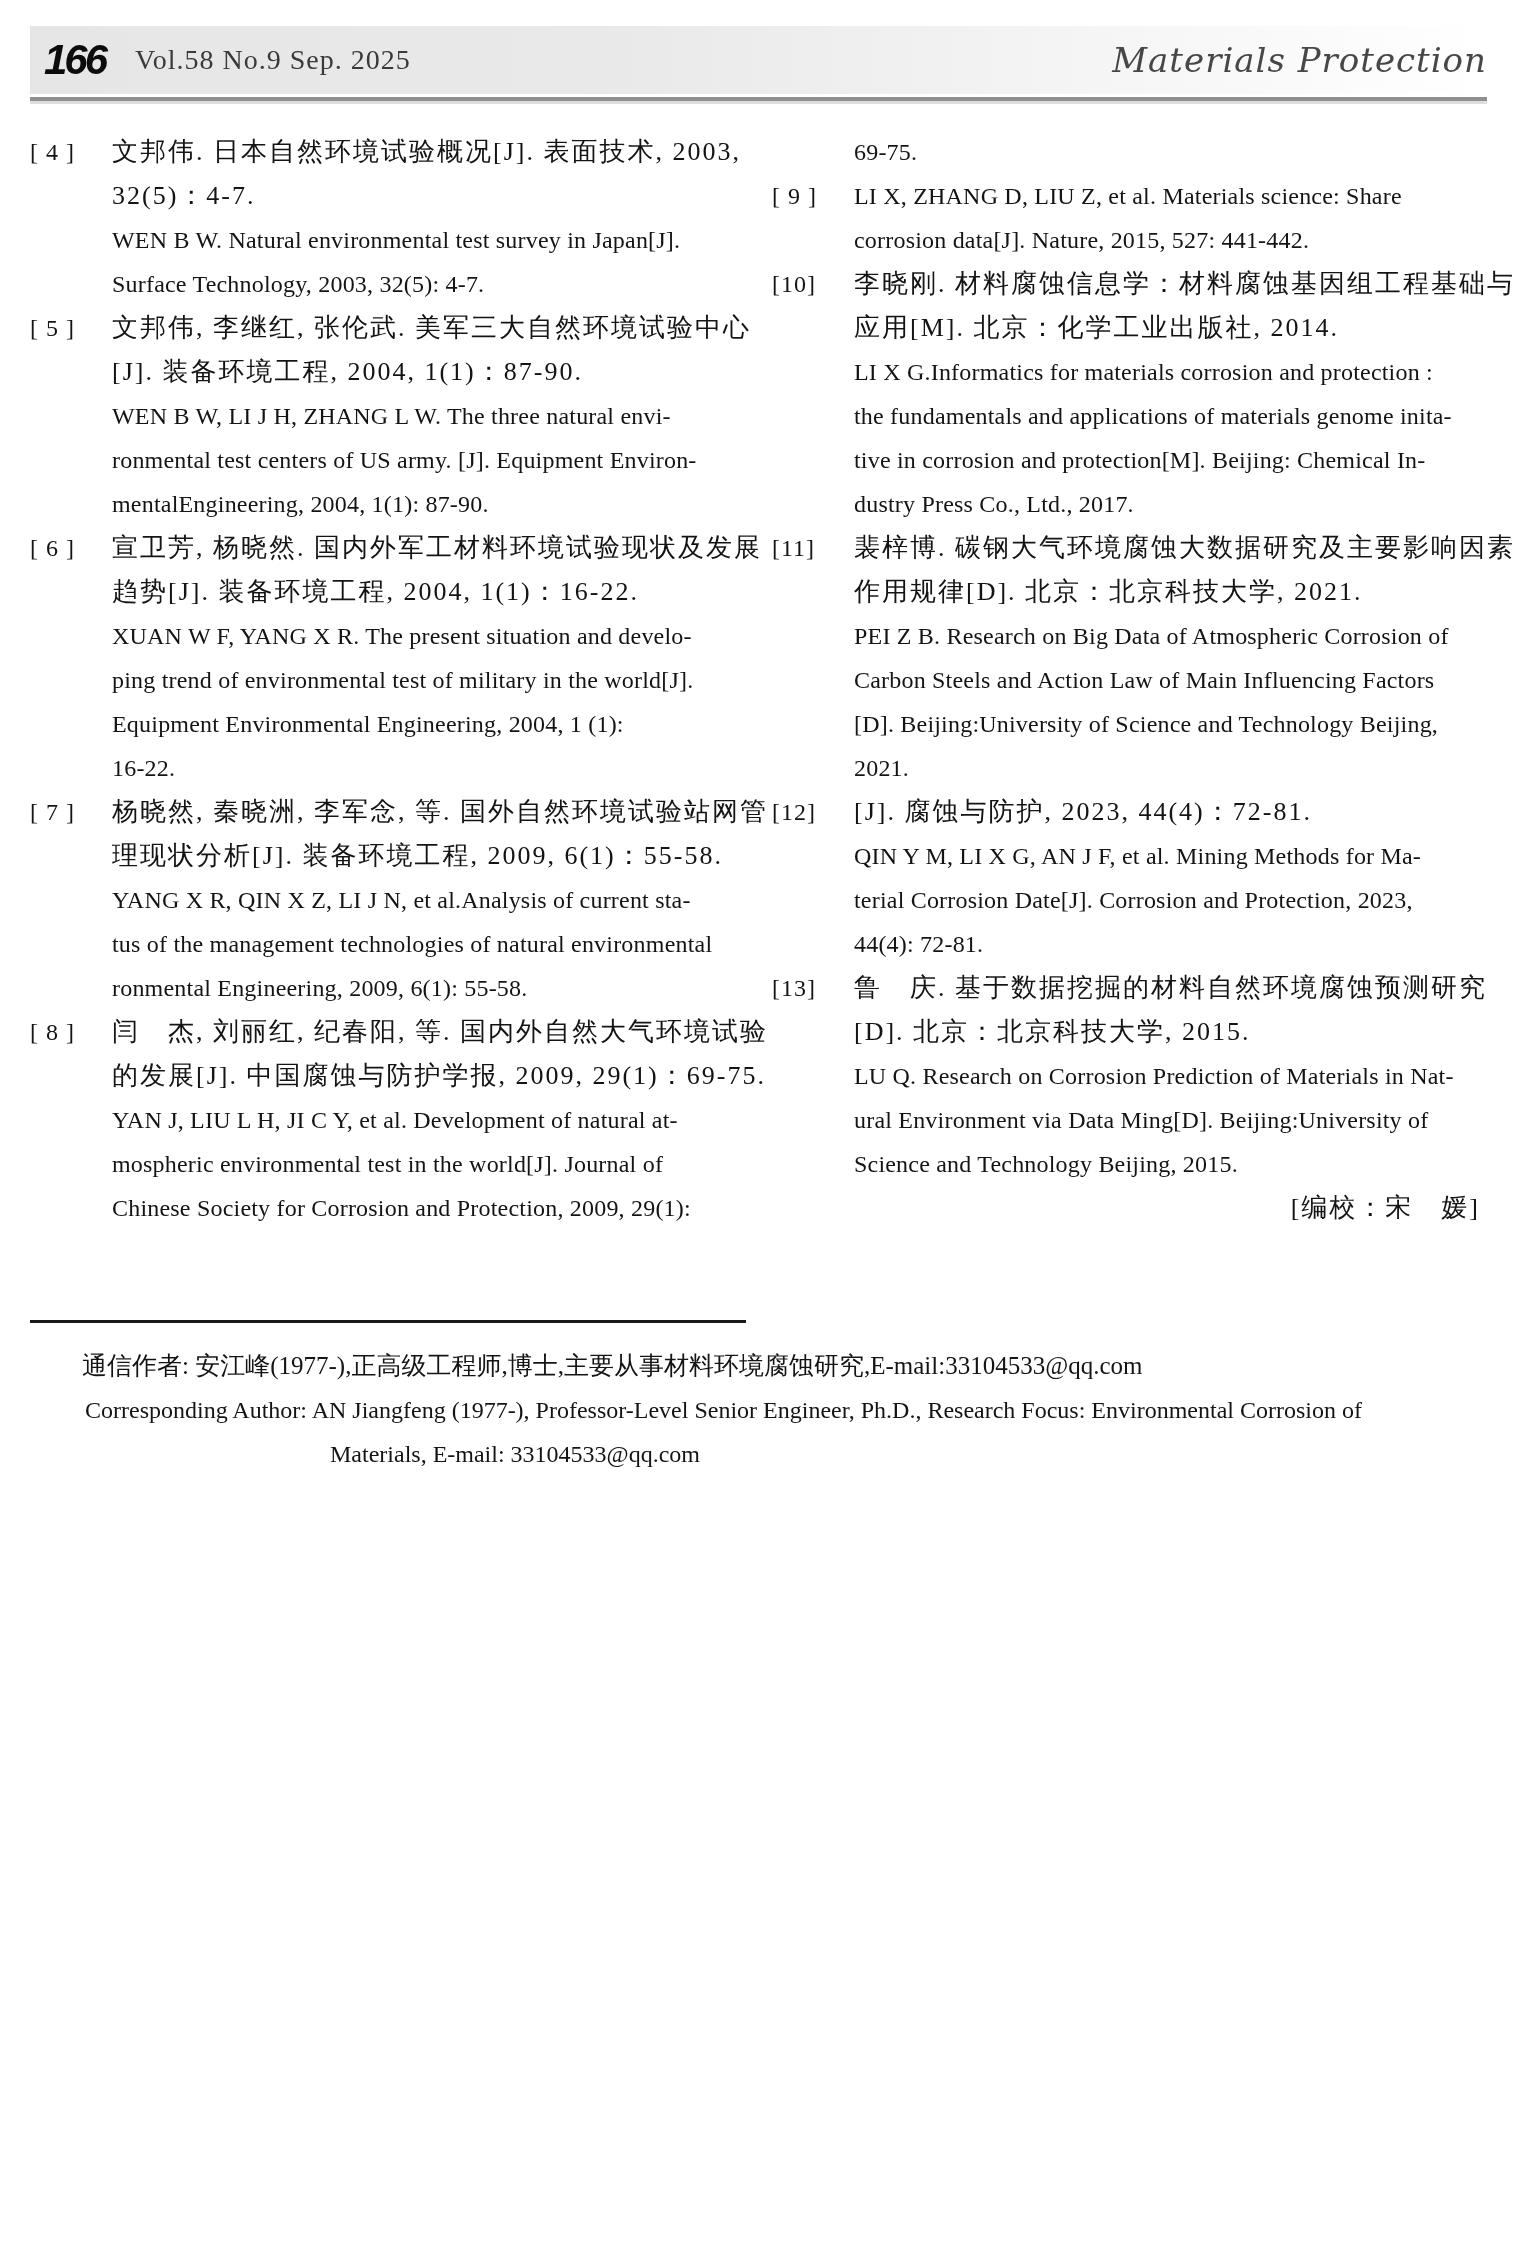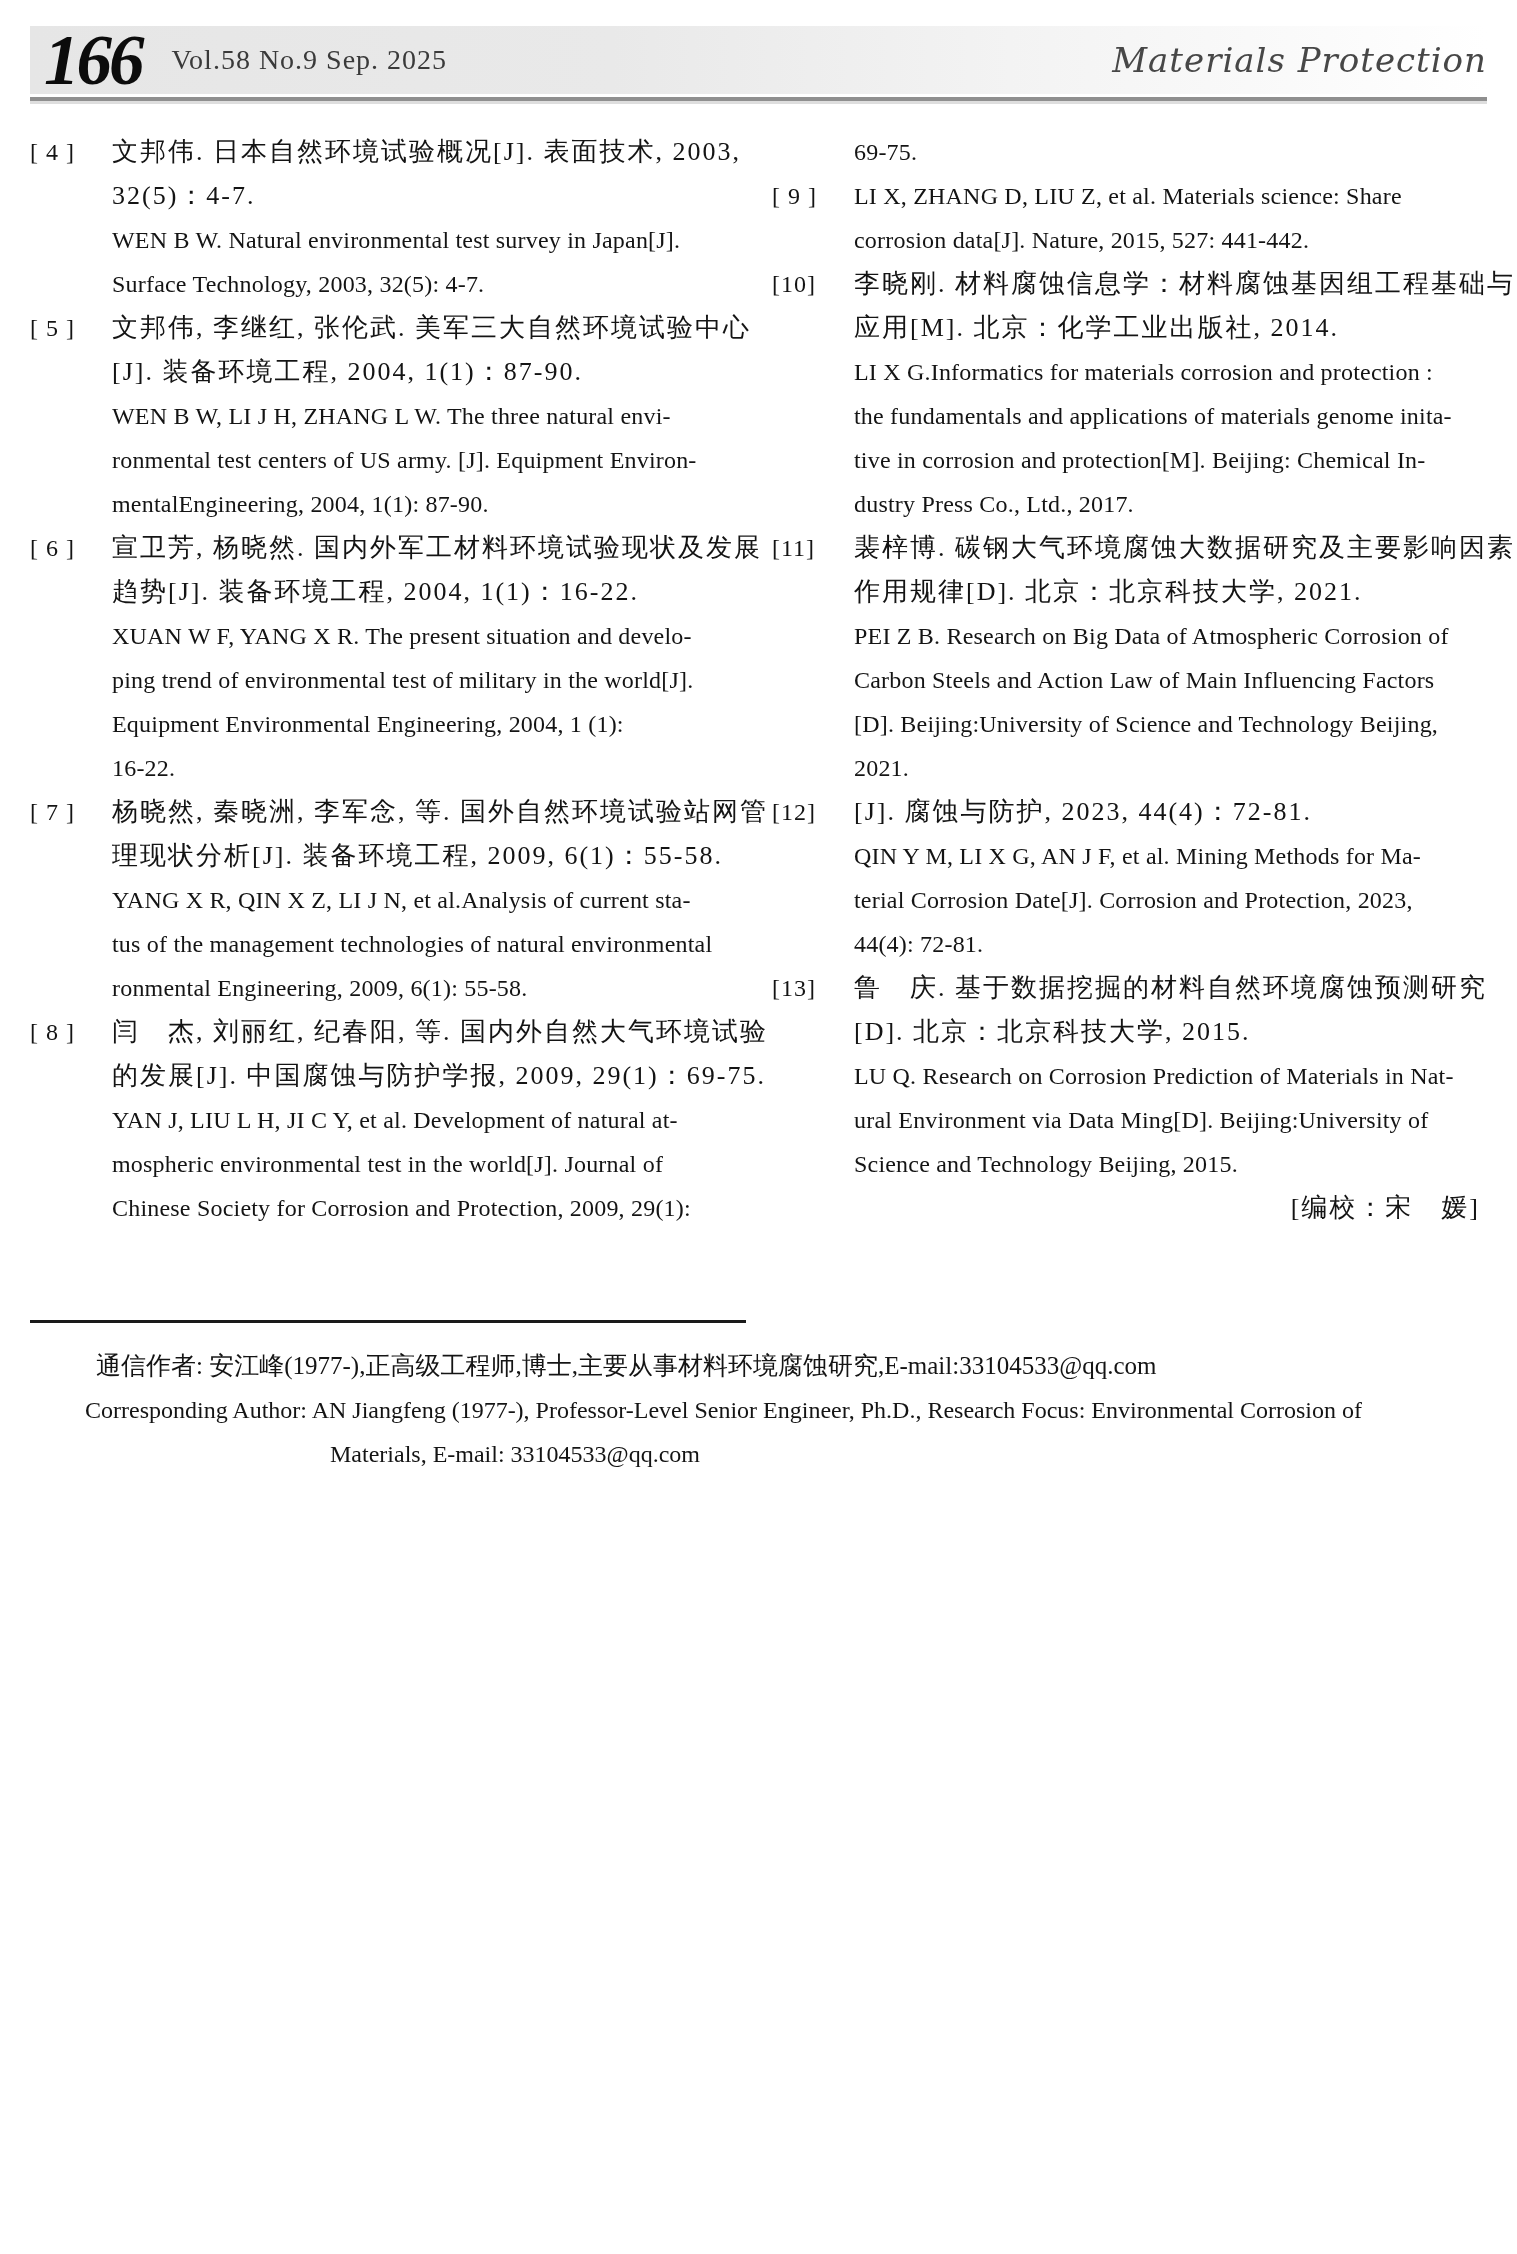--- a/index.html
+++ b/index.html
@@ -15,22 +15,22 @@
   
   .header-band{
     position:absolute;
     left:30px; top:26px;
     width:1457px; height:68px;
     background:linear-gradient(90deg,#e6e6e6 0%,#e9e9e9 40%,#f4f4f4 70%,#ffffff 100%);
     display:flex;
     align-items:center;
   }
   .page-number{
-    font-family:Liberation Serif, serif;
-    font-size:71px;
+    font-family:Liberation Sans, sans-serif;
+    font-size:42px;
     font-weight:bold;
     font-style:italic;
     letter-spacing:-3px;
     color:#0c0c0c;
     margin-left:14px;
     line-height:68px;
   }
   .issue-info{
     font-size:28px;
     color:#3a3a3a;
@@ -96,21 +96,21 @@
     width:716px; height:3px;
     background:#1a1a1a;
   }
   .foot-line{
     position:absolute;
     margin:0;
     font-size:25px;
     line-height:32px;
     white-space:nowrap;
   }
-  .foot-line.l1{left:96px; top:1350px;text-align:center;}
+  .foot-line.l1{left:82px; top:1350px;text-align:center;}
   .foot-line.l2{left:85px; top:1394px; font-size:24px;}
   .foot-line.l3{left:330px; top:1438px; font-size:24px;}
 </style>
 </head>
 <body>
 
 <div class="page">
 
   <div class="header-band">
     <span class="page-number">166</span>

